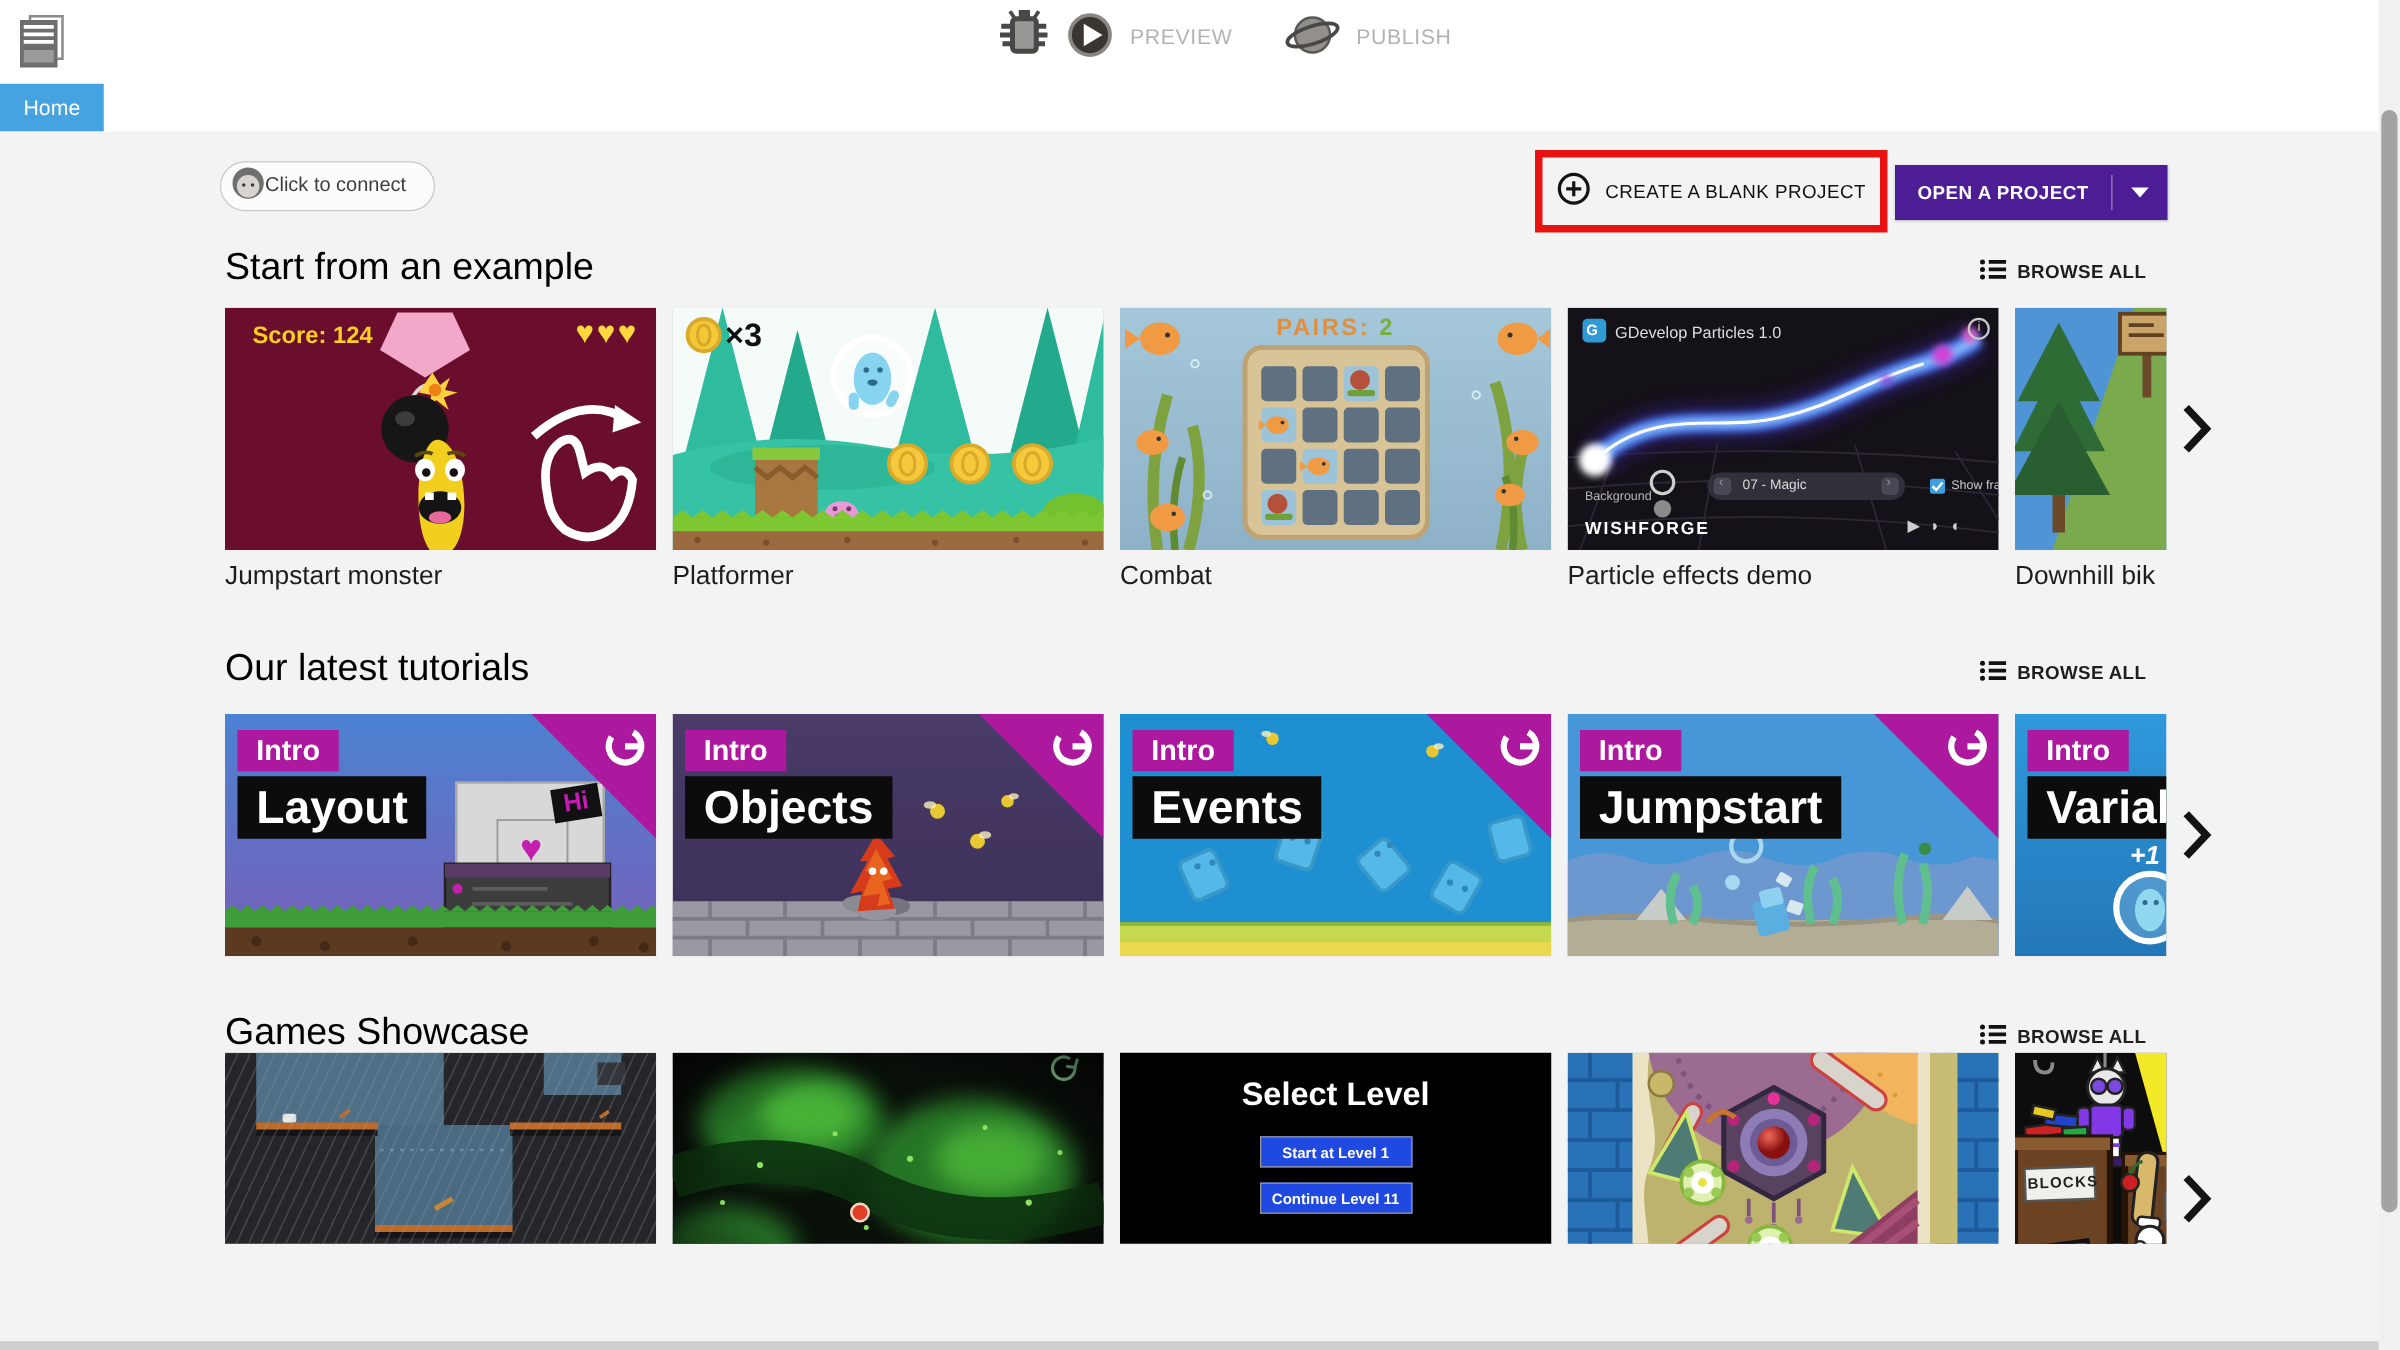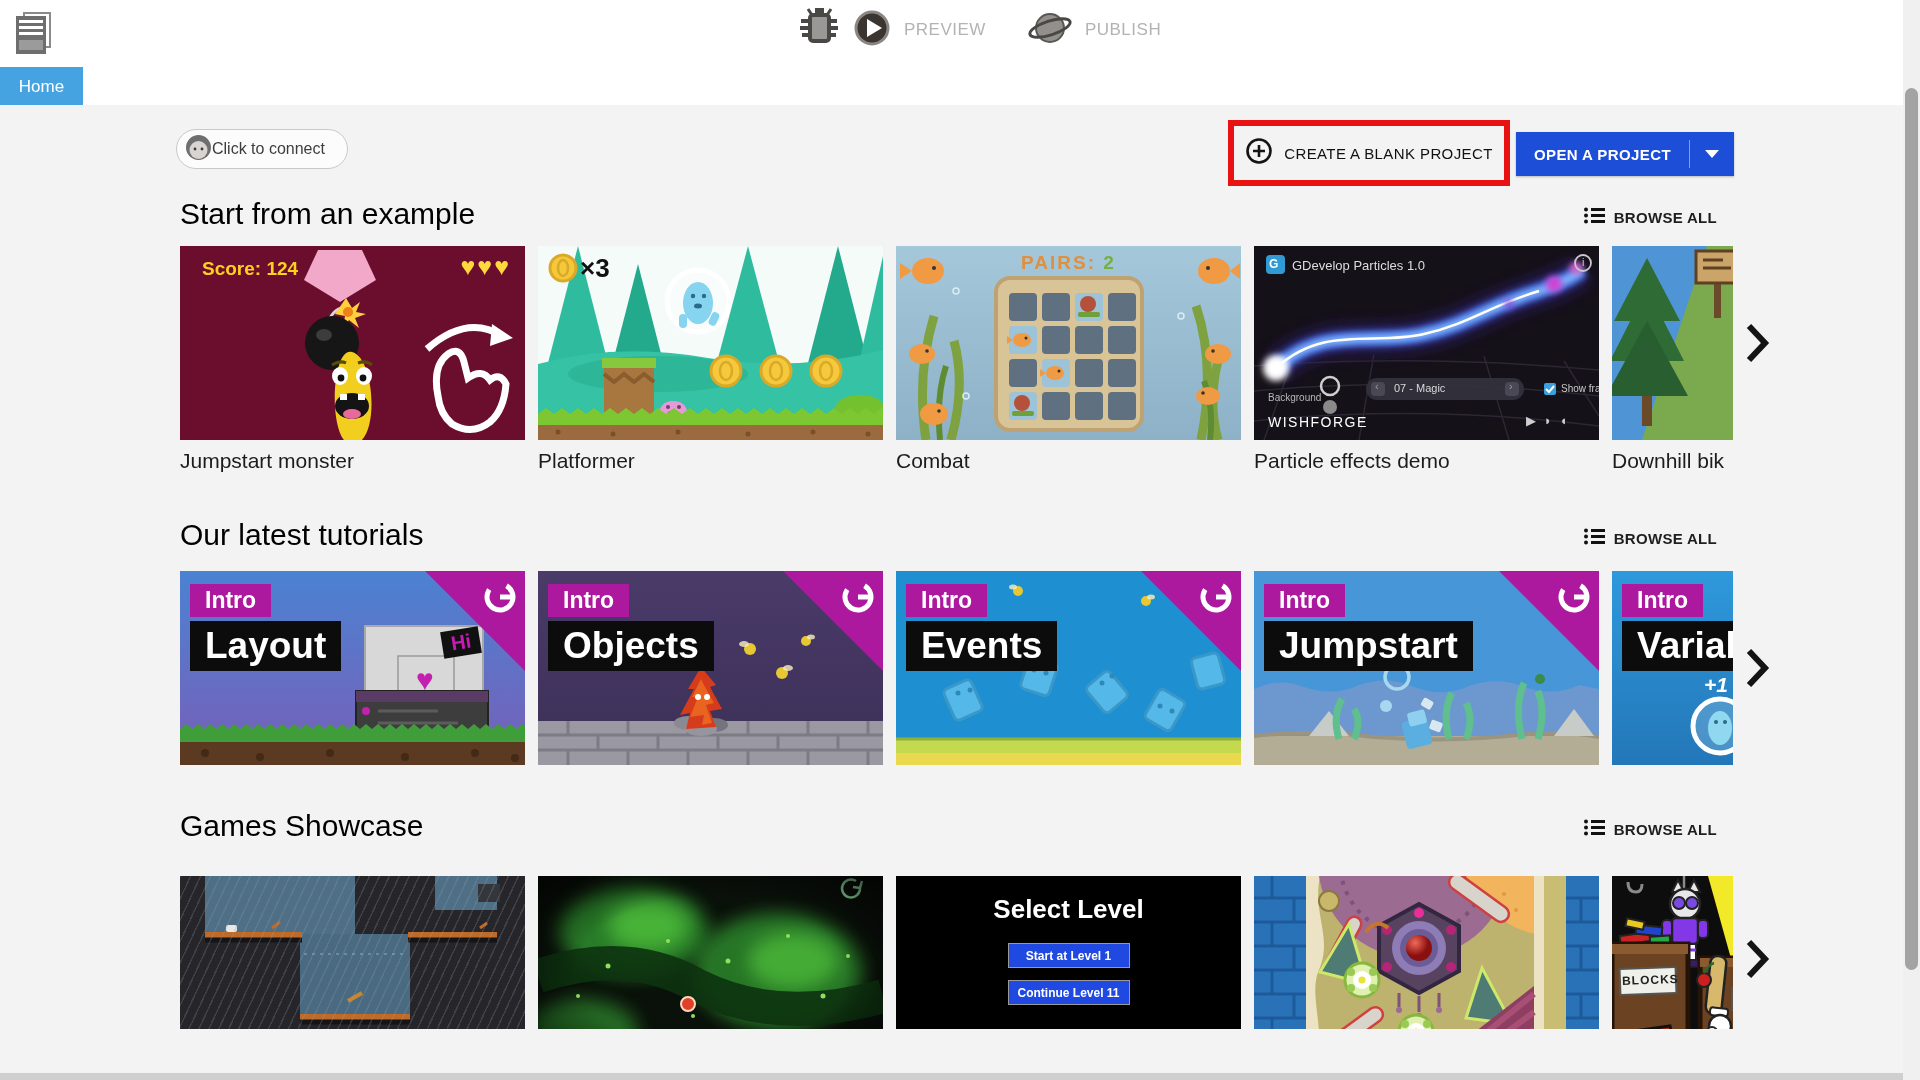--- a/index.html
+++ b/index.html
@@ -120,21 +120,21 @@
   <div class="red-box">
     <span>
       <svg width="28" height="28" viewBox="0 0 28 28">
         <circle cx="14" cy="14" r="11.5" fill="none" stroke="#141414" stroke-width="2.6"></circle>
         <path d="M14 8 V20 M8 14 H20" stroke="#141414" stroke-width="2.6"></path>
       </svg>
     </span>
     <span class="create-label">CREATE A BLANK PROJECT</span>
   </div>
 
-  <div class="open-btn" style="background:#1d4ed8">
+  <div class="open-btn" style="background:#4c1d95">
     <div class="open-main">OPEN A PROJECT</div>
     <div class="open-split"></div>
     <div class="open-caret">
       <div class="caret-down"></div>
     </div>
   </div>
 
   <div class="stitle" style="top:197px">Start from an example</div>
   <div class="browse" style="top:207px">
     <span>
@@ -348,21 +348,21 @@
             <path d="M292,143 l3,3 5,-6" stroke="#fff" stroke-width="2" fill="none"></path>
           </svg>
           <div class="ov" style="left:15px;top:11px;color:#fff;font-size:12px;font-weight:bold">G</div>
           <div class="ov" style="left:328px;top:10px;color:#c8c8c8;font-size:11px">i</div>
           <div class="ov" style="left:38px;top:12px;color:#ddd;font-size:13px">GDevelop Particles 1.0</div>
           <div class="ov" style="left:14px;top:146px;color:#b8b8b8;font-size:10px">Background</div>
           <div class="ov" style="left:121px;top:134px;color:#9a98a5;font-size:11px">‹</div>
           <div class="ov" style="left:255px;top:134px;color:#9a98a5;font-size:11px">›</div>
           <div class="ov" style="left:140px;top:136px;color:#d8d8d8;font-size:11px">07 - Magic</div>
           <div class="ov" style="left:307px;top:137px;color:#c8c8c8;font-size:10px">Show frame</div>
-          <div class="ov" style="left:14px;top:168px;color:#fff;font-size:14px;font-weight:normal;letter-spacing:1.5px">WISHFORGE</div>
+          <div class="ov" style="left:14px;top:168px;color:#fff;font-size:14px;font-weight:bold;letter-spacing:1.5px">WISHFORGE</div>
           <div class="ov" style="left:272px;top:167px;color:#cfcfcf;font-size:13px;letter-spacing:8px">▶◗◖</div>
         </div>
         <div class="caption">Particle effects demo</div>
       </div>
 
       <div class="card">
         <div class="thumb">
           <svg class="artsvg" viewBox="0 0 345 194" preserveAspectRatio="none">
             <rect width="345" height="194" fill="#4f95d6"></rect>
             <polygon points="95,0 135,0 210,194 30,194" fill="#7aa94e"></polygon>
@@ -605,21 +605,21 @@
           <rect x="7" y="1" width="14" height="3" fill="#111"></rect>
         <circle cx="2" cy="8.5" r="2" fill="#111"></circle>
           <rect x="7" y="7" width="14" height="3" fill="#111"></rect>
         <circle cx="2" cy="14.5" r="2" fill="#111"></circle>
           <rect x="7" y="13" width="14" height="3" fill="#111"></rect>
       </svg>
     </span>
     <span>BROWSE ALL</span>
   </div>
 
-  <div class="vp" style="top:876px;height:153px">
+  <div class="vp" style="top:842px;height:153px">
     <div class="row">
 
       <div class="card">
         <div class="thumb">
           <svg class="artsvg" viewBox="0 0 345 194" preserveAspectRatio="none">
             <rect width="345" height="194" fill="#26262a"></rect>
             <rect x="25" y="0" width="150" height="58" fill="#4e6f86"></rect>
             <rect x="255" y="0" width="62" height="34" fill="#4e6f86"></rect>
             <rect x="298" y="8" width="22" height="18" fill="#33373c"></rect>
             <rect x="120" y="58" width="110" height="82" fill="#4a6a82"></rect>

